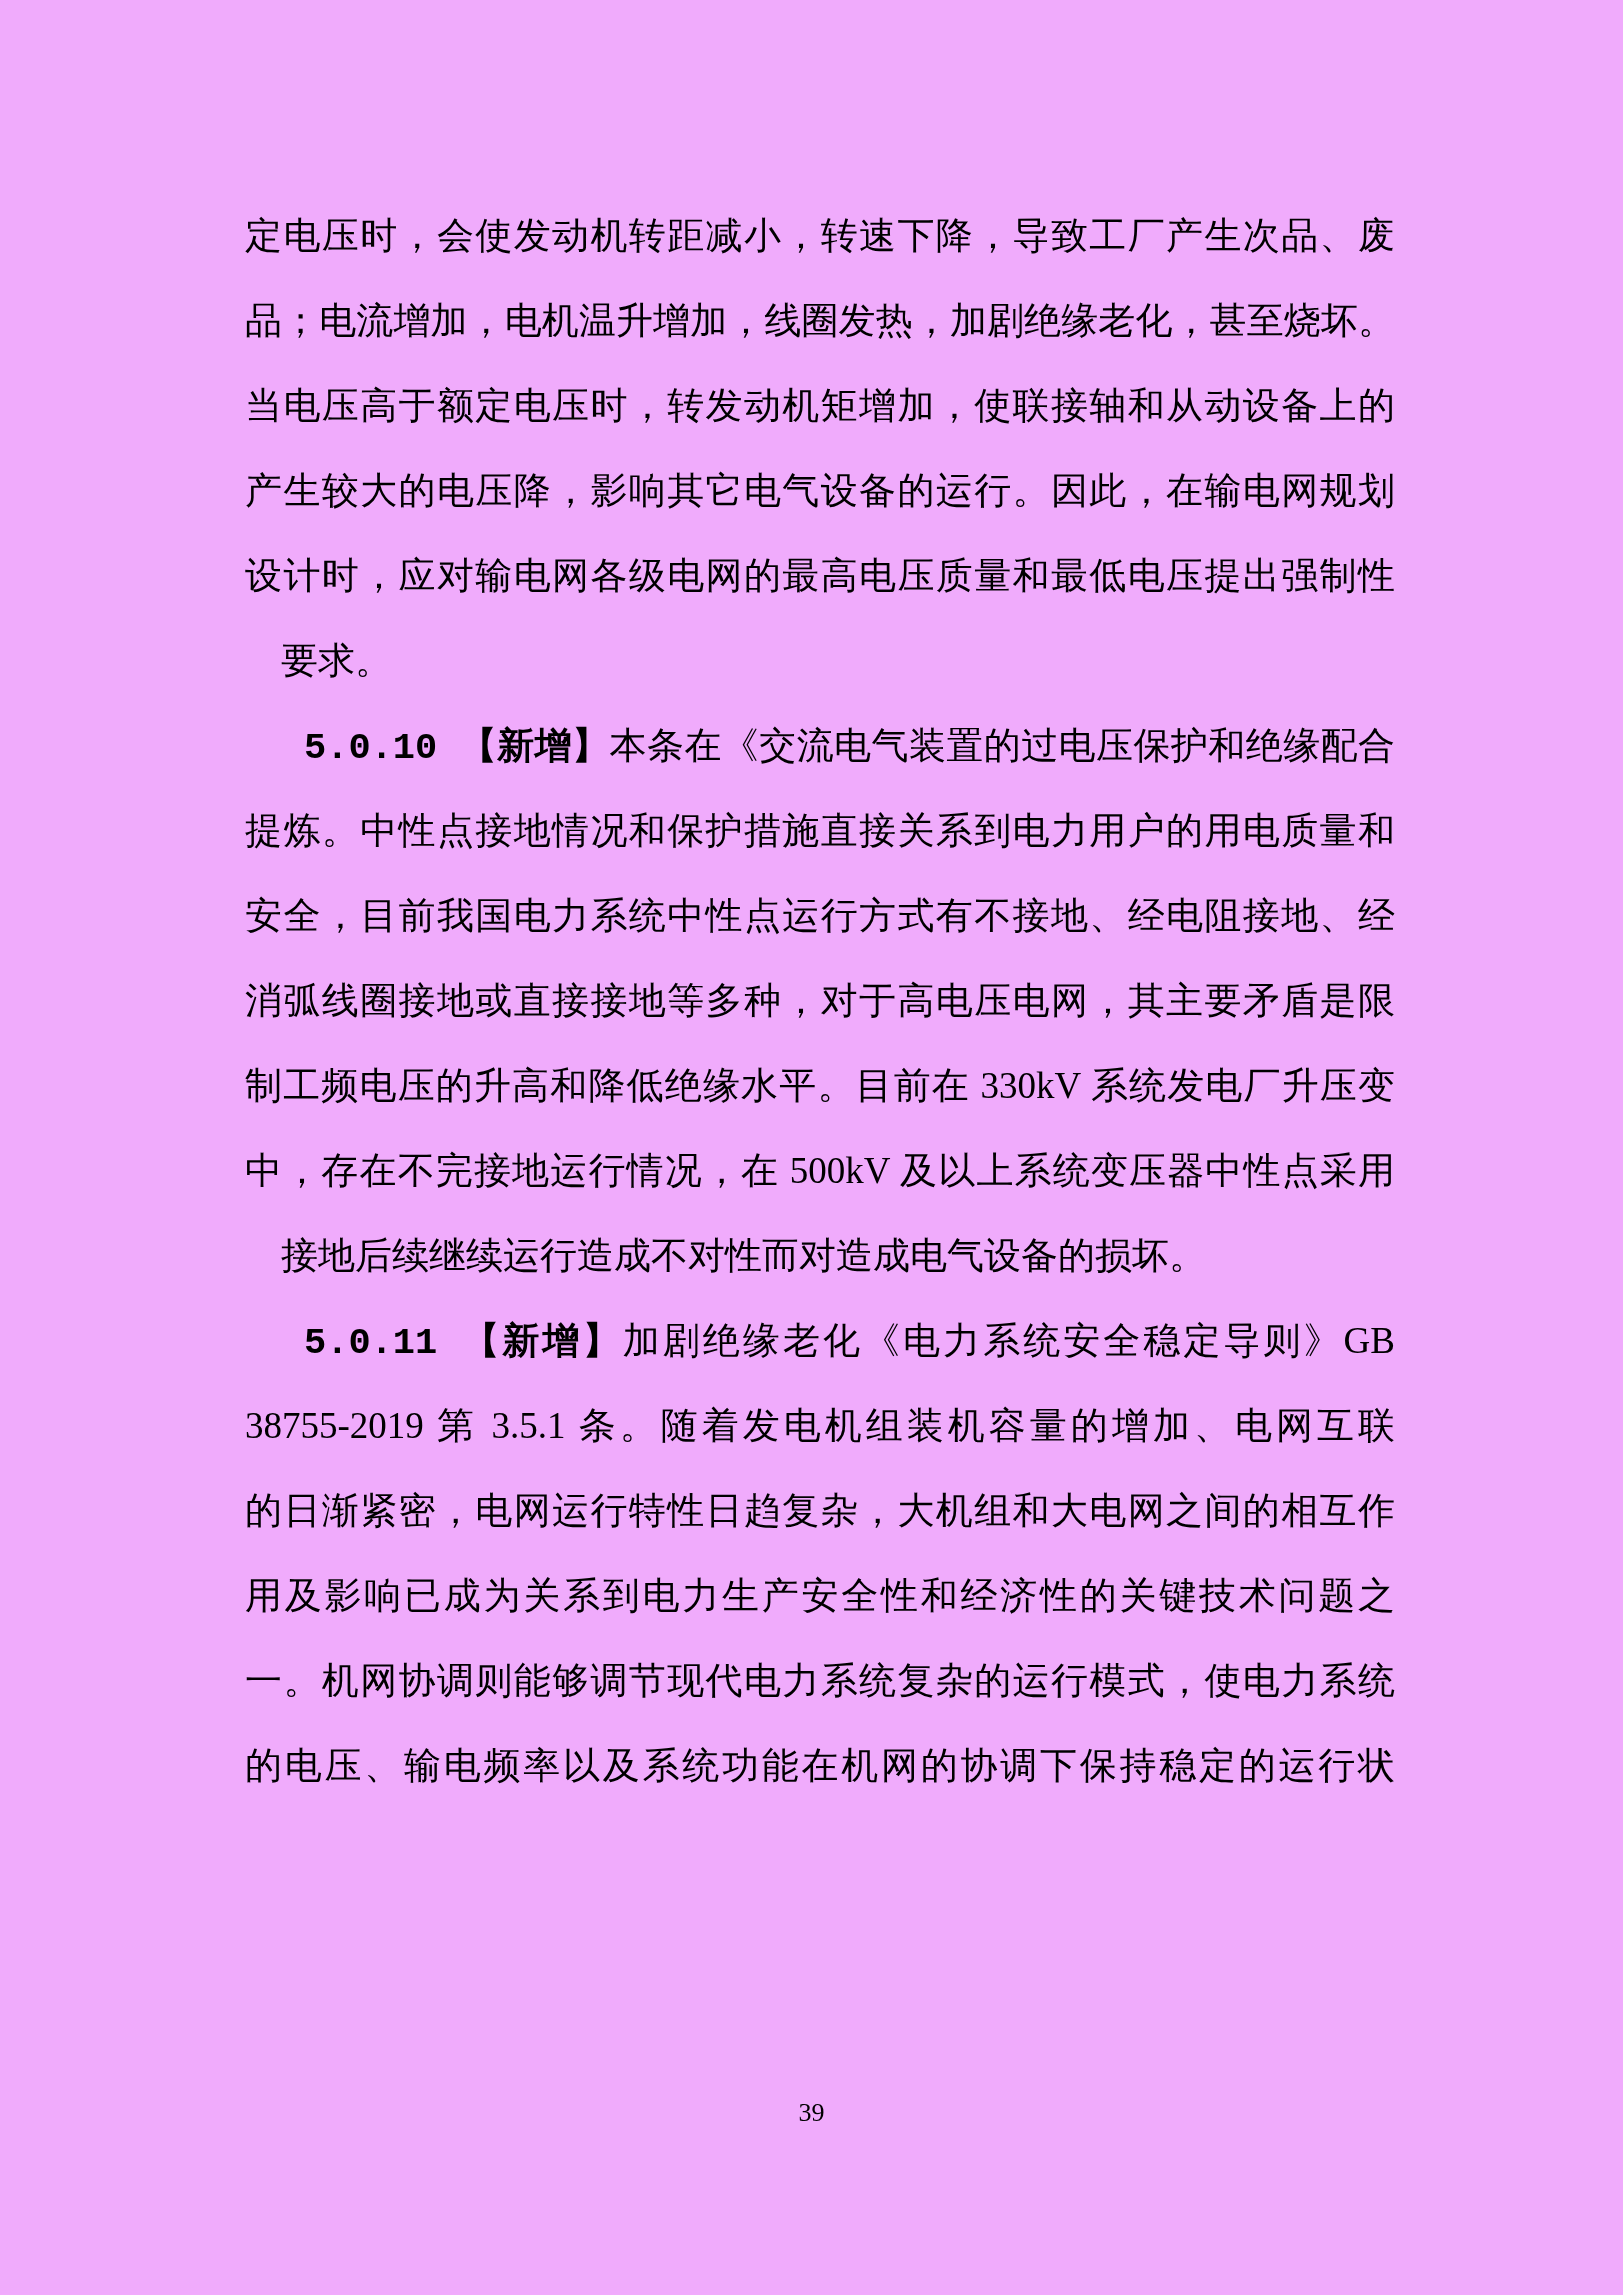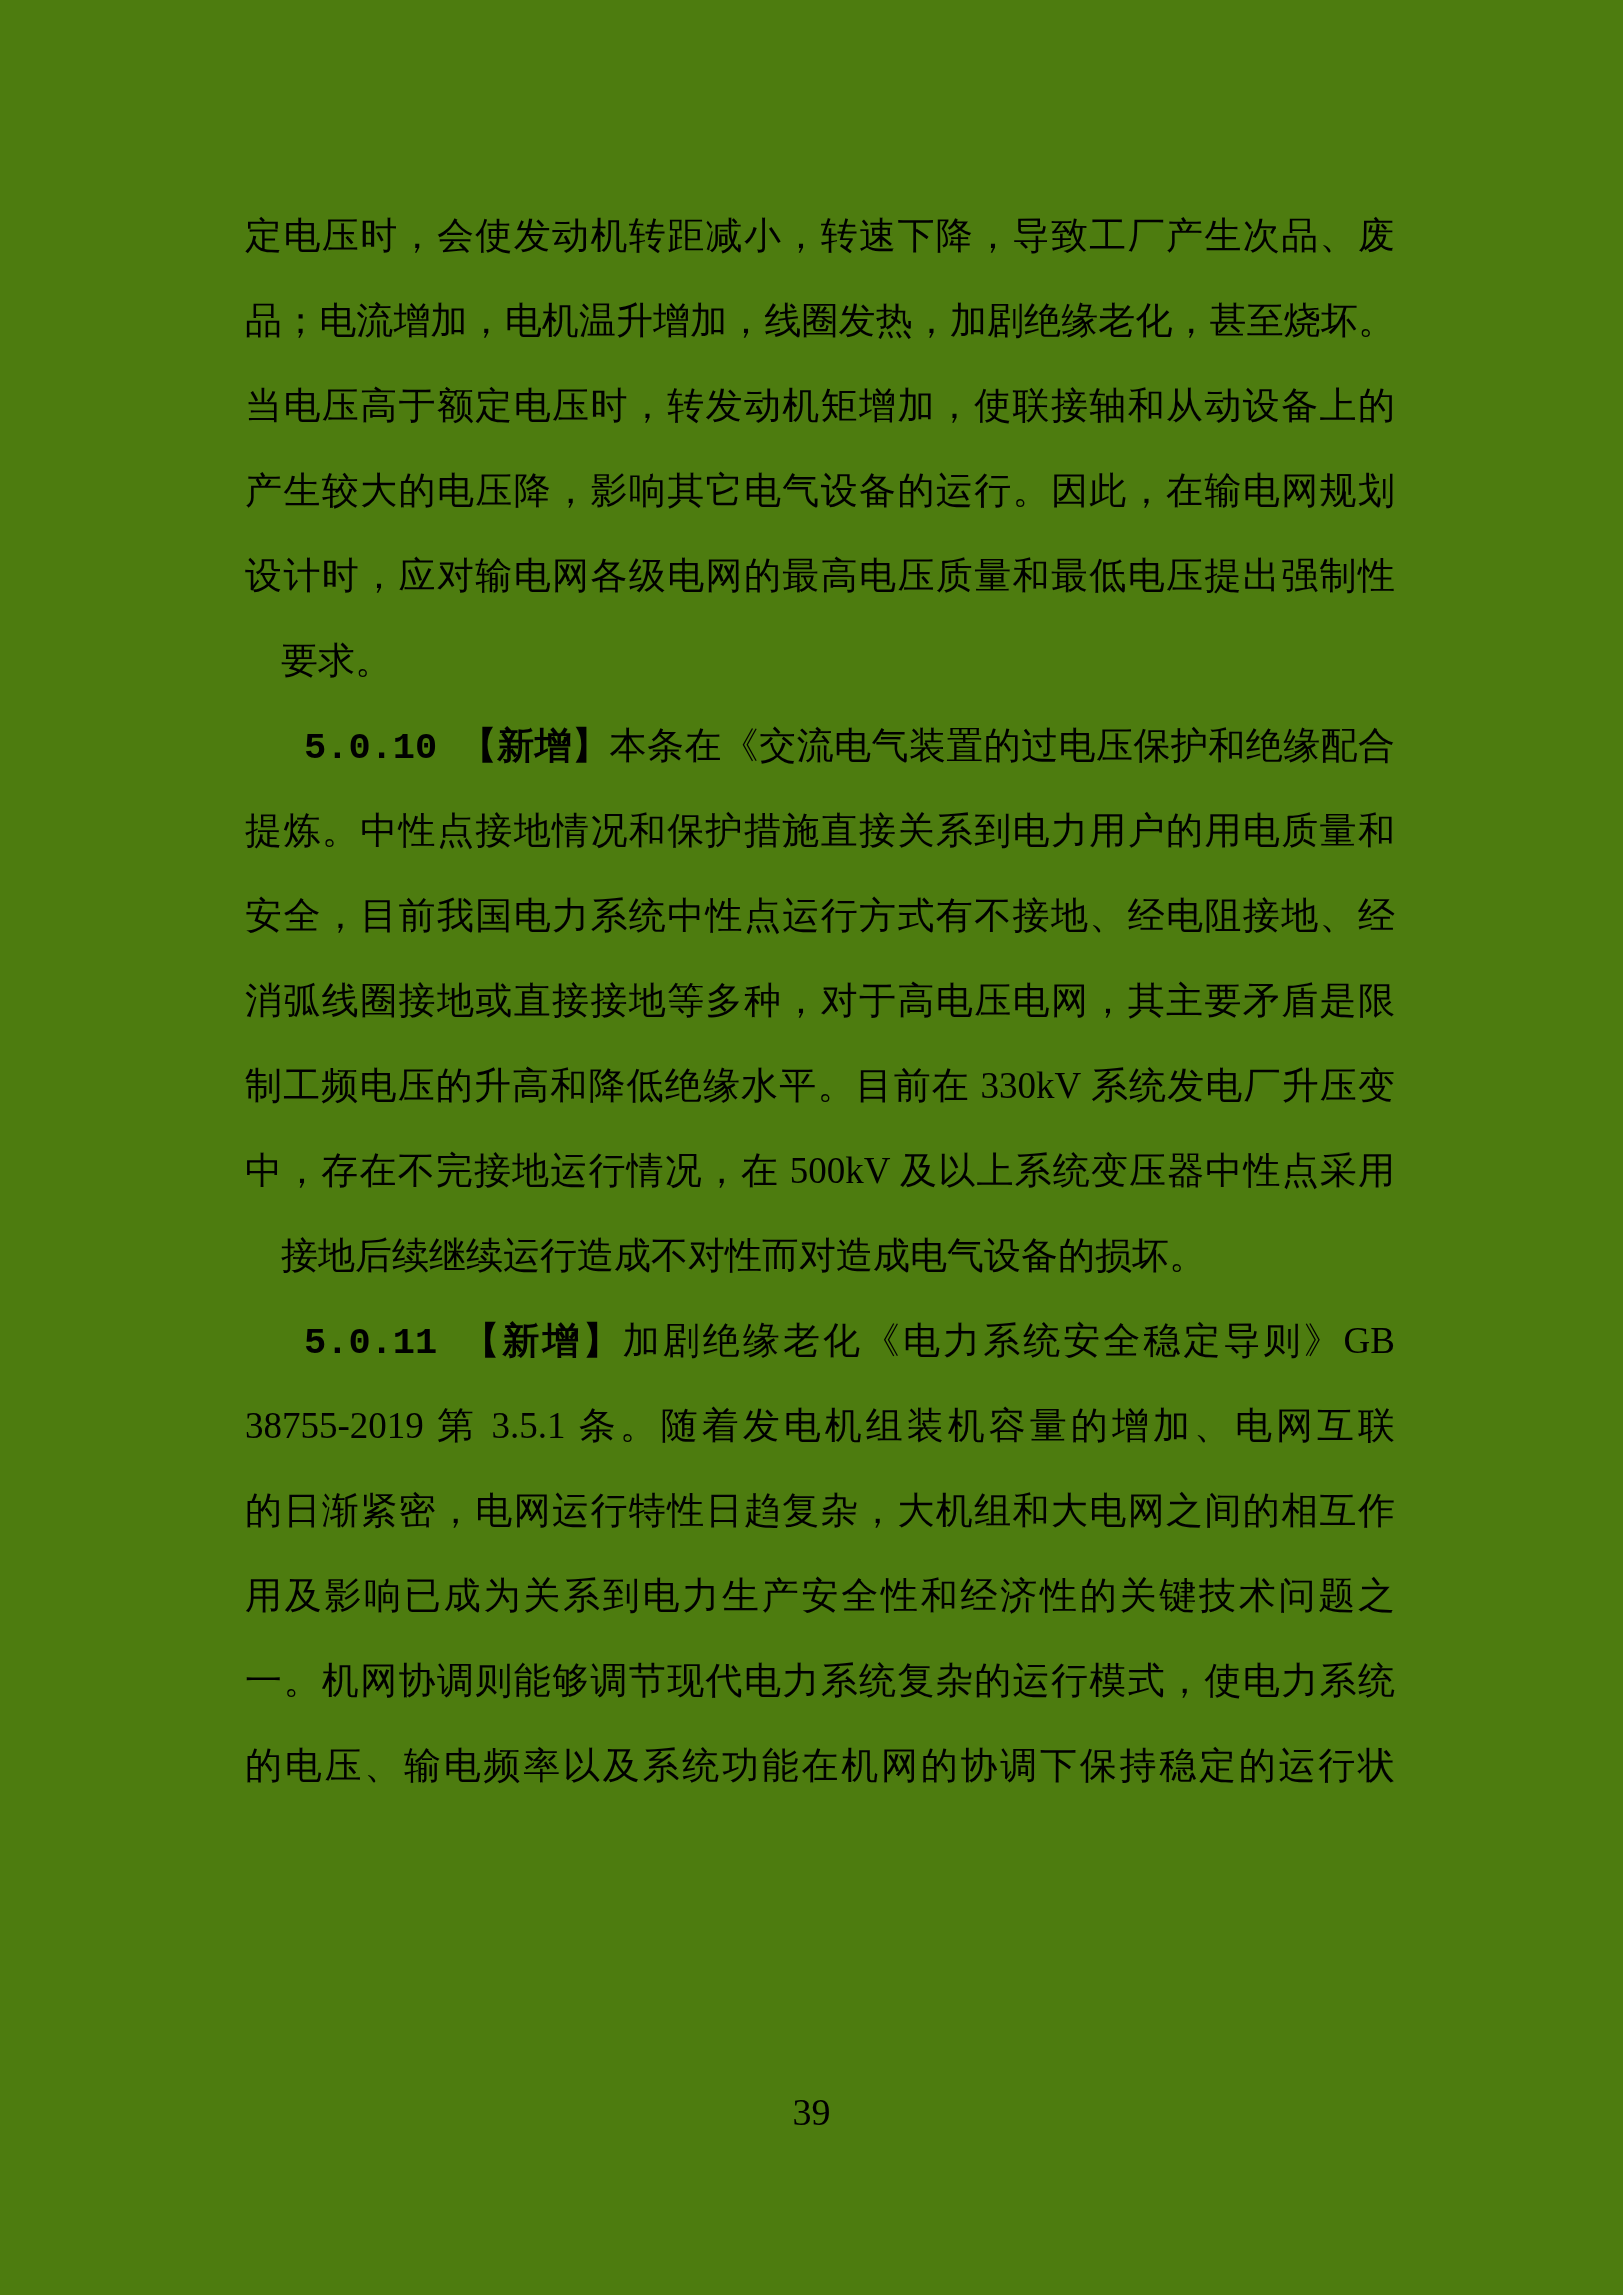--- a/index.html
+++ b/index.html
@@ -4,21 +4,21 @@
 <style>
   html, body { margin: 0; padding: 0; }
   body {
     width: 1623px; height: 2295px;
     background: #ffffff;
     font-family: "Liberation Serif", "DejaVu Serif", serif;
   }
   .page {
     position: relative;
     width: 1623px; height: 2295px;
-    background: #4d7c0f;
+    background: #f0abfc;
     overflow: hidden;
   }
   .doc {
     position: absolute;
     left: 245px; top: 193px;
     width: 1150px;
     color: #000000;
   }
   .line {
     height: 85px;
@@ -38,21 +38,21 @@
   }
   .line.indent {
     text-indent: 59px;
   }
   .bold { font-weight: bold; font-family: Liberation Mono, monospace; }
   .page-number {
     position: absolute;
     left: 0; top: 2094px;
     width: 1623px;
     text-align: center;
-    font-size: 38px;
+    font-size: 26px;
     line-height: 37px;
     color: #000000;
   }
 </style>
 </head>
 <body>
 
 <div class="page">
   <main class="doc">
       <div class="line"><span>定电压时，会使发动机转距减小，转速下降，导致工厂产生次品、废</span></div>

